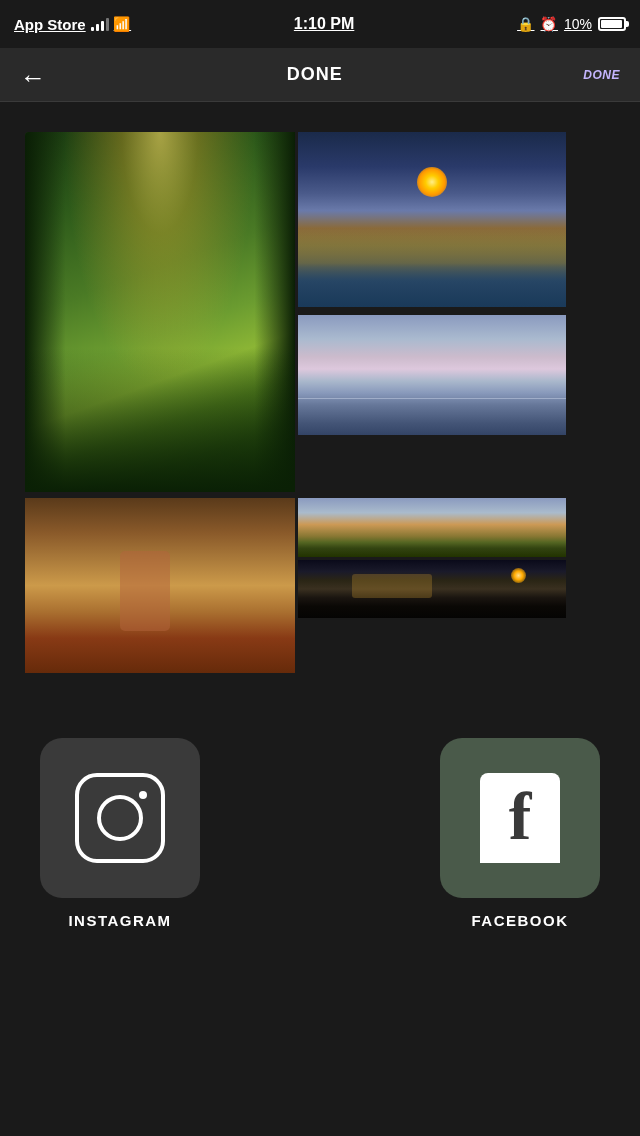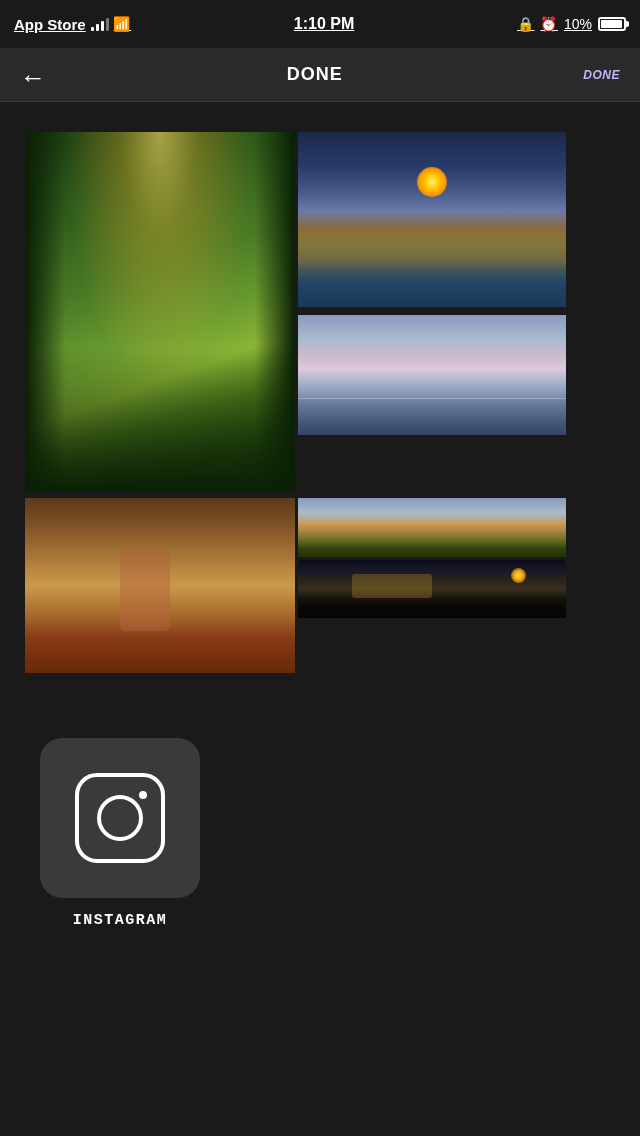--- a/index.html
+++ b/index.html
@@ -328,21 +328,20 @@
       display: flex;
       align-items: center;
       justify-content: center;
     }
     .share-button-label {
       font-size: 15px;
       font-weight: 700;
       color: #fff;
       letter-spacing: 1.5px;
       text-transform: uppercase;
-      font-family: Liberation Mono, monospace;
     }
 
     
     .instagram-icon {
       width: 90px;
       height: 90px;
       border: 4px solid #fff;
       border-radius: 22px;
       position: relative;
       display: flex;
@@ -447,14 +446,20 @@
 
 <div class="share-section">
 
   <div class="share-button-wrap">
     <div class="share-button-icon">
       <div class="instagram-icon"></div>
     </div>
     <span class="share-button-label">INSTAGRAM</span>
   </div>
 
+  <div class="share-button-wrap">
+    <div class="share-button-icon" style="background:#4a5a4a;">
+      <div class="facebook-icon"></div>
+    </div>
+    <span class="share-button-label">FACEBOOK</span>
+  </div>
 
 </div>
 
 </body></html>

